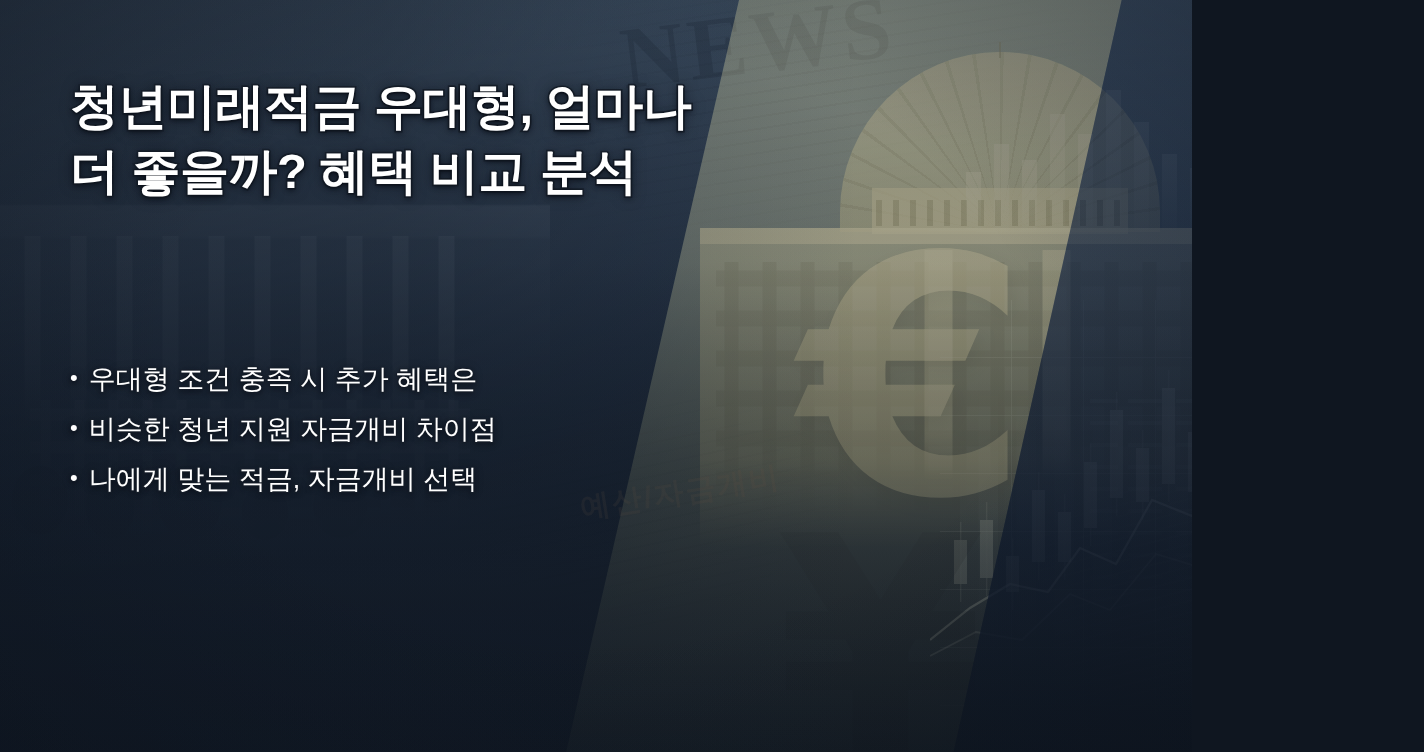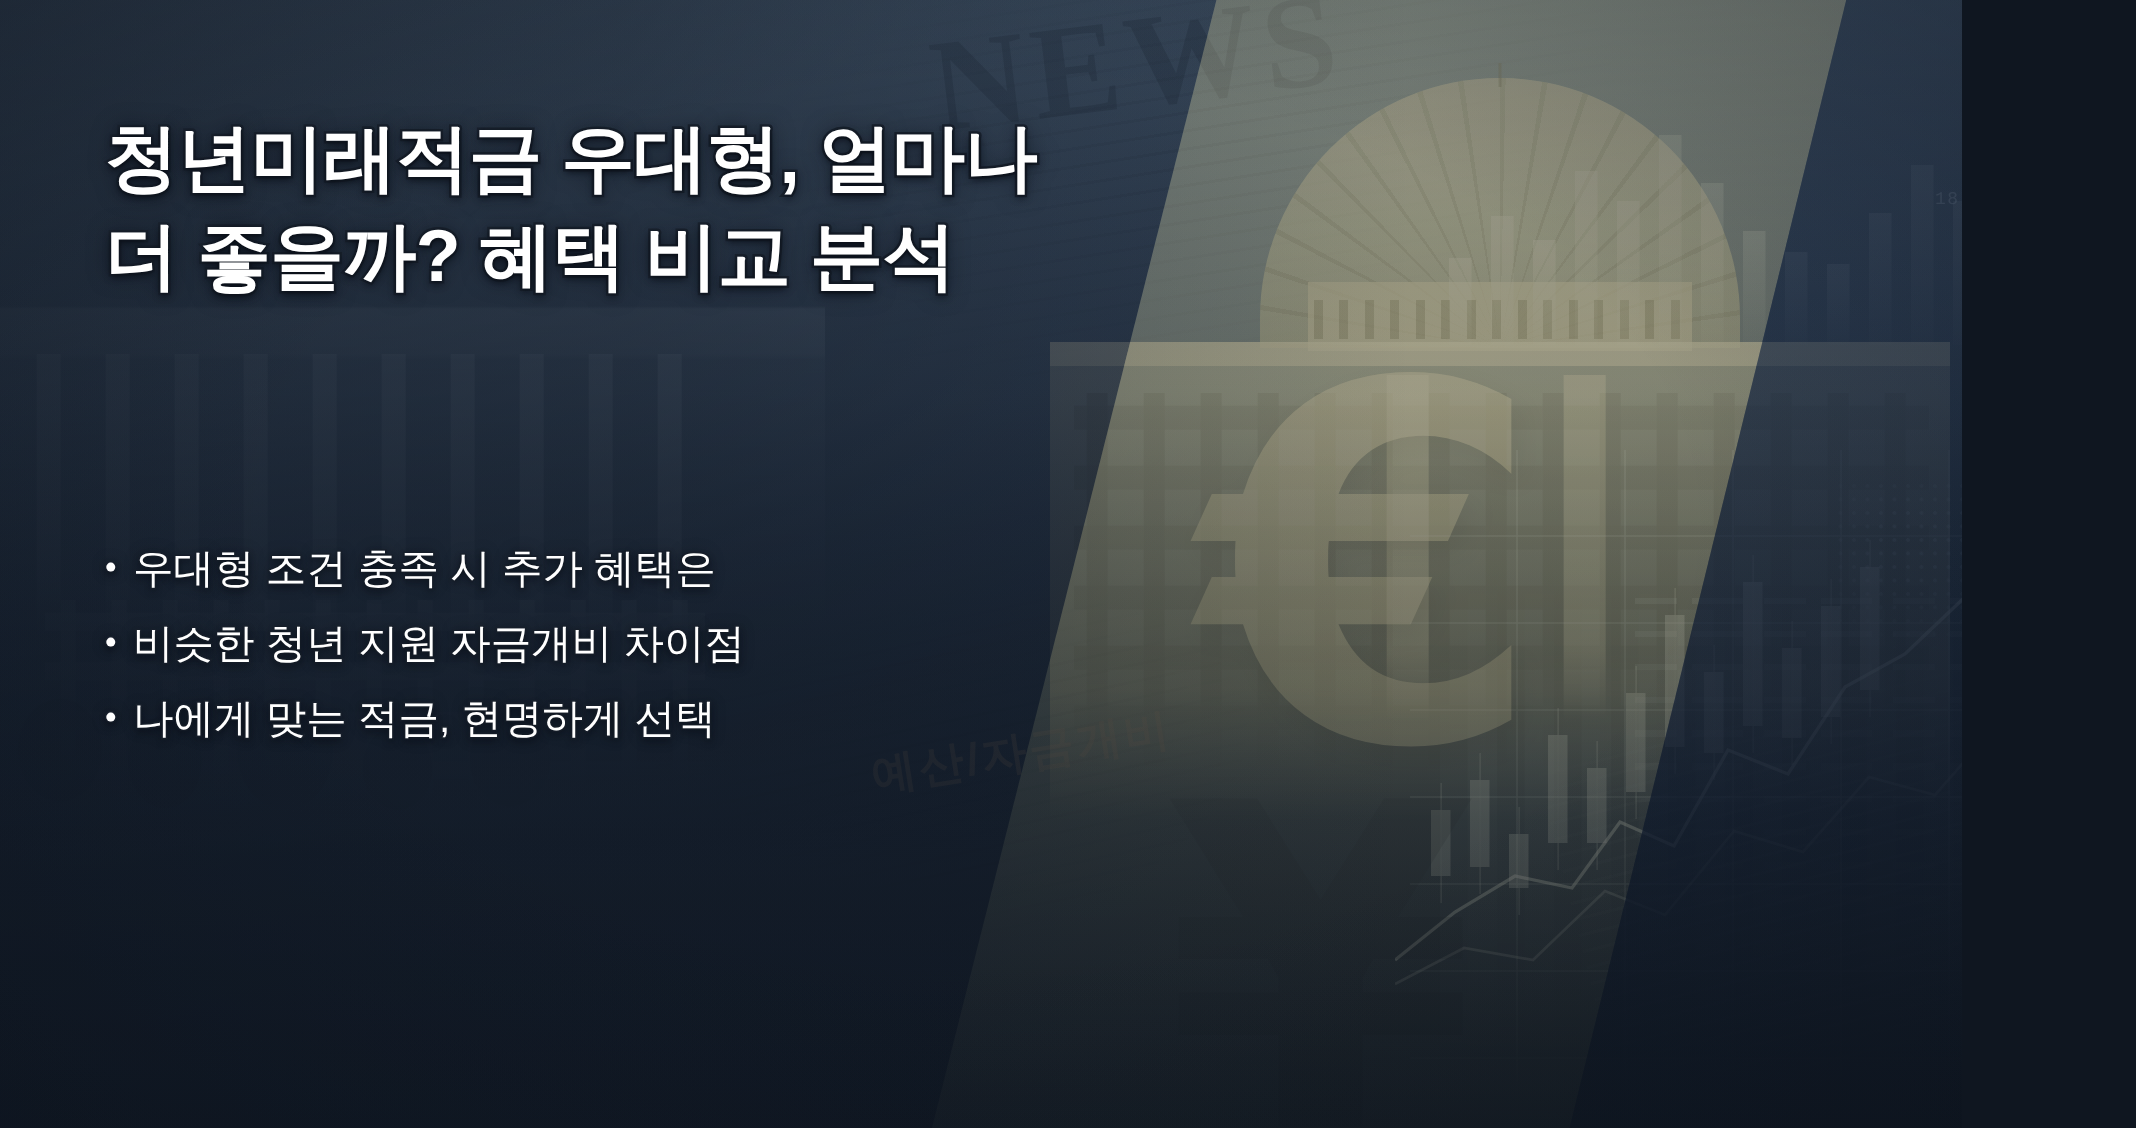--- a/index.html
+++ b/index.html
@@ -7,21 +7,21 @@
     padding: 0;
     background: #0f1620;
   }
   body {
     font-family: "Liberation Sans", "DejaVu Sans", sans-serif;
   }
 
   
   .thumbnail {
     position: relative;
-    width: 1308px;
+    width: 1192px;
     height: 752px;
     overflow: hidden;
     background: #223042;
   }
 
   
   .bg-layer {
     position: absolute;
     inset: 0;
     pointer-events: none;
@@ -633,21 +633,21 @@
       <li class="bullet-item">
         <span class="bullet-dot">•</span>
         <span>우대형 조건 충족 시 추가 혜택은</span>
       </li>
       <li class="bullet-item">
         <span class="bullet-dot">•</span>
         <span>비슷한 청년 지원 자금개비 차이점</span>
       </li>
       <li class="bullet-item">
         <span class="bullet-dot">•</span>
-        <span>나에게 맞는 적금, 현명하게 선택</span>
+        <span>나에게 맞는 적금, 자금개비 선택</span>
       </li>
     </ul>
 
     <svg class="sparkle" viewBox="0 0 48 48">
       <path d="M24 1 C26.2 13.4 34.6 21.8 47 24 C34.6 26.2 26.2 34.6 24 47 C21.8 34.6 13.4 26.2 1 24 C13.4 21.8 21.8 13.4 24 1 Z" fill="#9aa4b0"></path>
     </svg>
 
   </div>
 </div>
 

